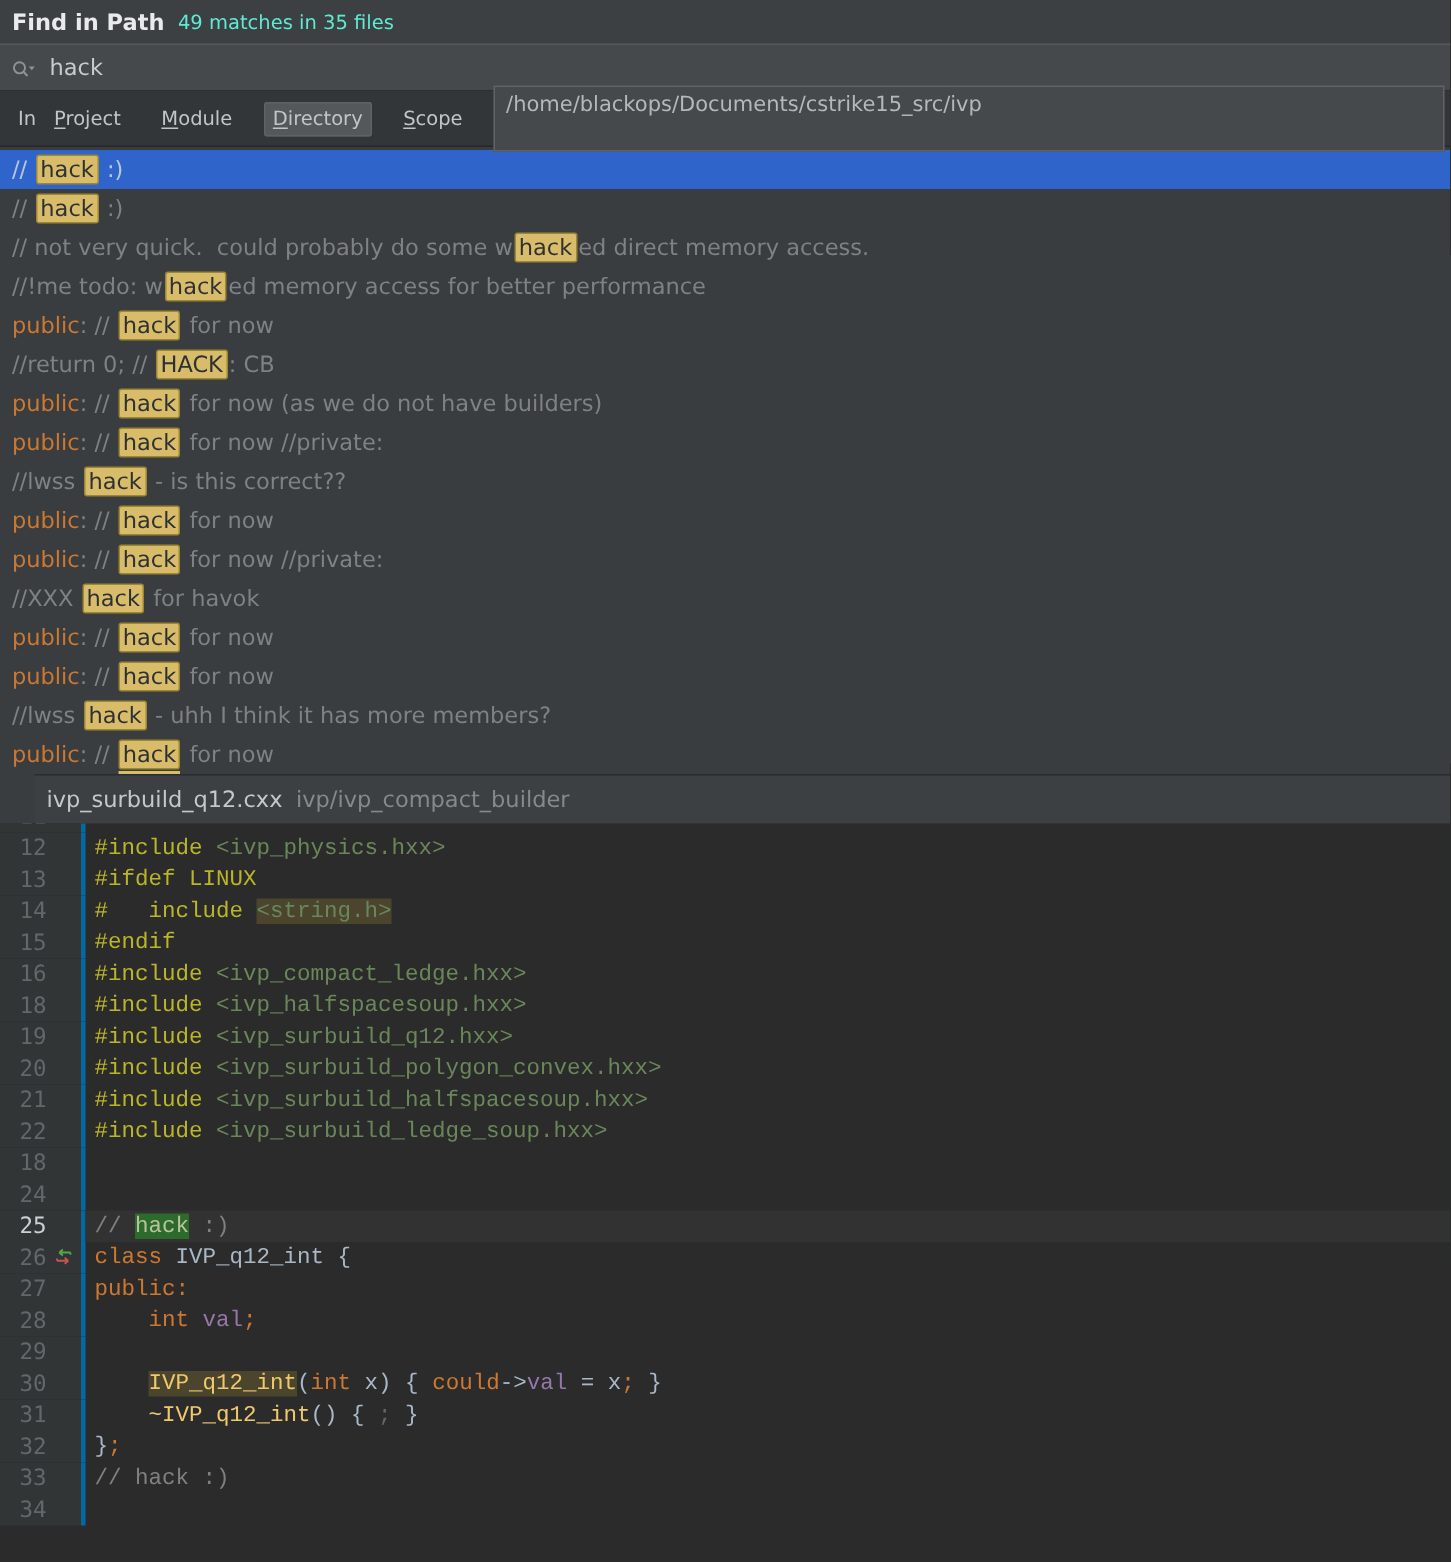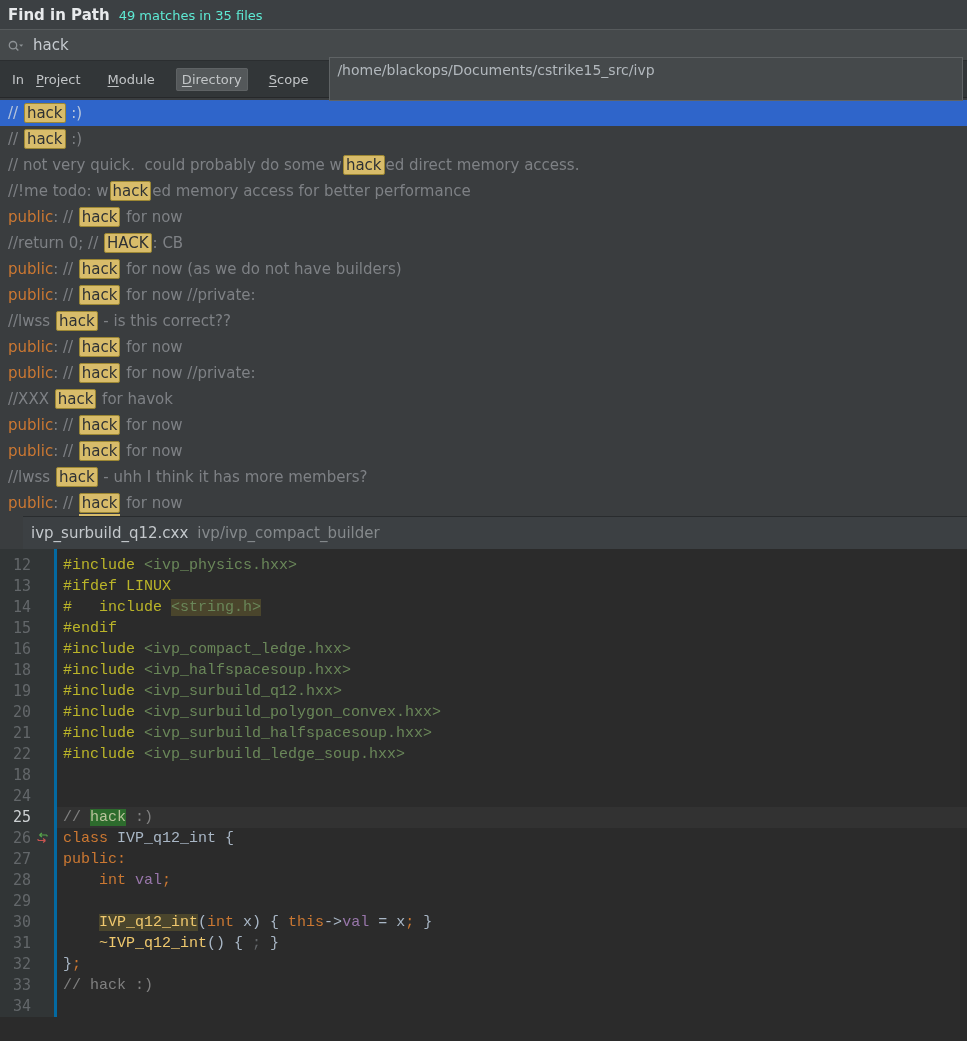--- a/index.html
+++ b/index.html
@@ -271,21 +271,21 @@
           <span class="gut">29</span>
           <span class="gicon"></span>
         </span>
         <span class="codeline"></span>
       </div>
       <div class="eline">
         <span class="gutter">
           <span class="gut">30</span>
           <span class="gicon"></span>
         </span>
-        <span class="codeline"><span class="tk-pln">    </span><span class="tk-fn hl-olive">IVP_q12_int</span><span class="tk-pln">(</span><span class="tk-kw">int </span><span class="tk-pln">x) { </span><span class="tk-kw">this</span><span class="tk-pln">-&gt;</span><span class="tk-fld">val</span><span class="tk-pln"> = x</span><span class="tk-kw">;</span><span class="tk-pln"> }</span></span>
+        <span class="codeline"><span class="tk-pln">    </span><span class="tk-fn hl-olive">IVP_q12_int</span><span class="tk-pln">(</span><span class="tk-kw">int </span><span class="tk-pln">x) { </span><span class="tk-kw">could</span><span class="tk-pln">-&gt;</span><span class="tk-fld">val</span><span class="tk-pln"> = x</span><span class="tk-kw">;</span><span class="tk-pln"> }</span></span>
       </div>
       <div class="eline">
         <span class="gutter">
           <span class="gut">31</span>
           <span class="gicon"></span>
         </span>
         <span class="codeline"><span class="tk-pln">    </span><span class="tk-fn">~IVP_q12_int</span><span class="tk-pln">() { </span><span class="tk-dim">;</span><span class="tk-pln"> }</span></span>
       </div>
       <div class="eline">
         <span class="gutter">

